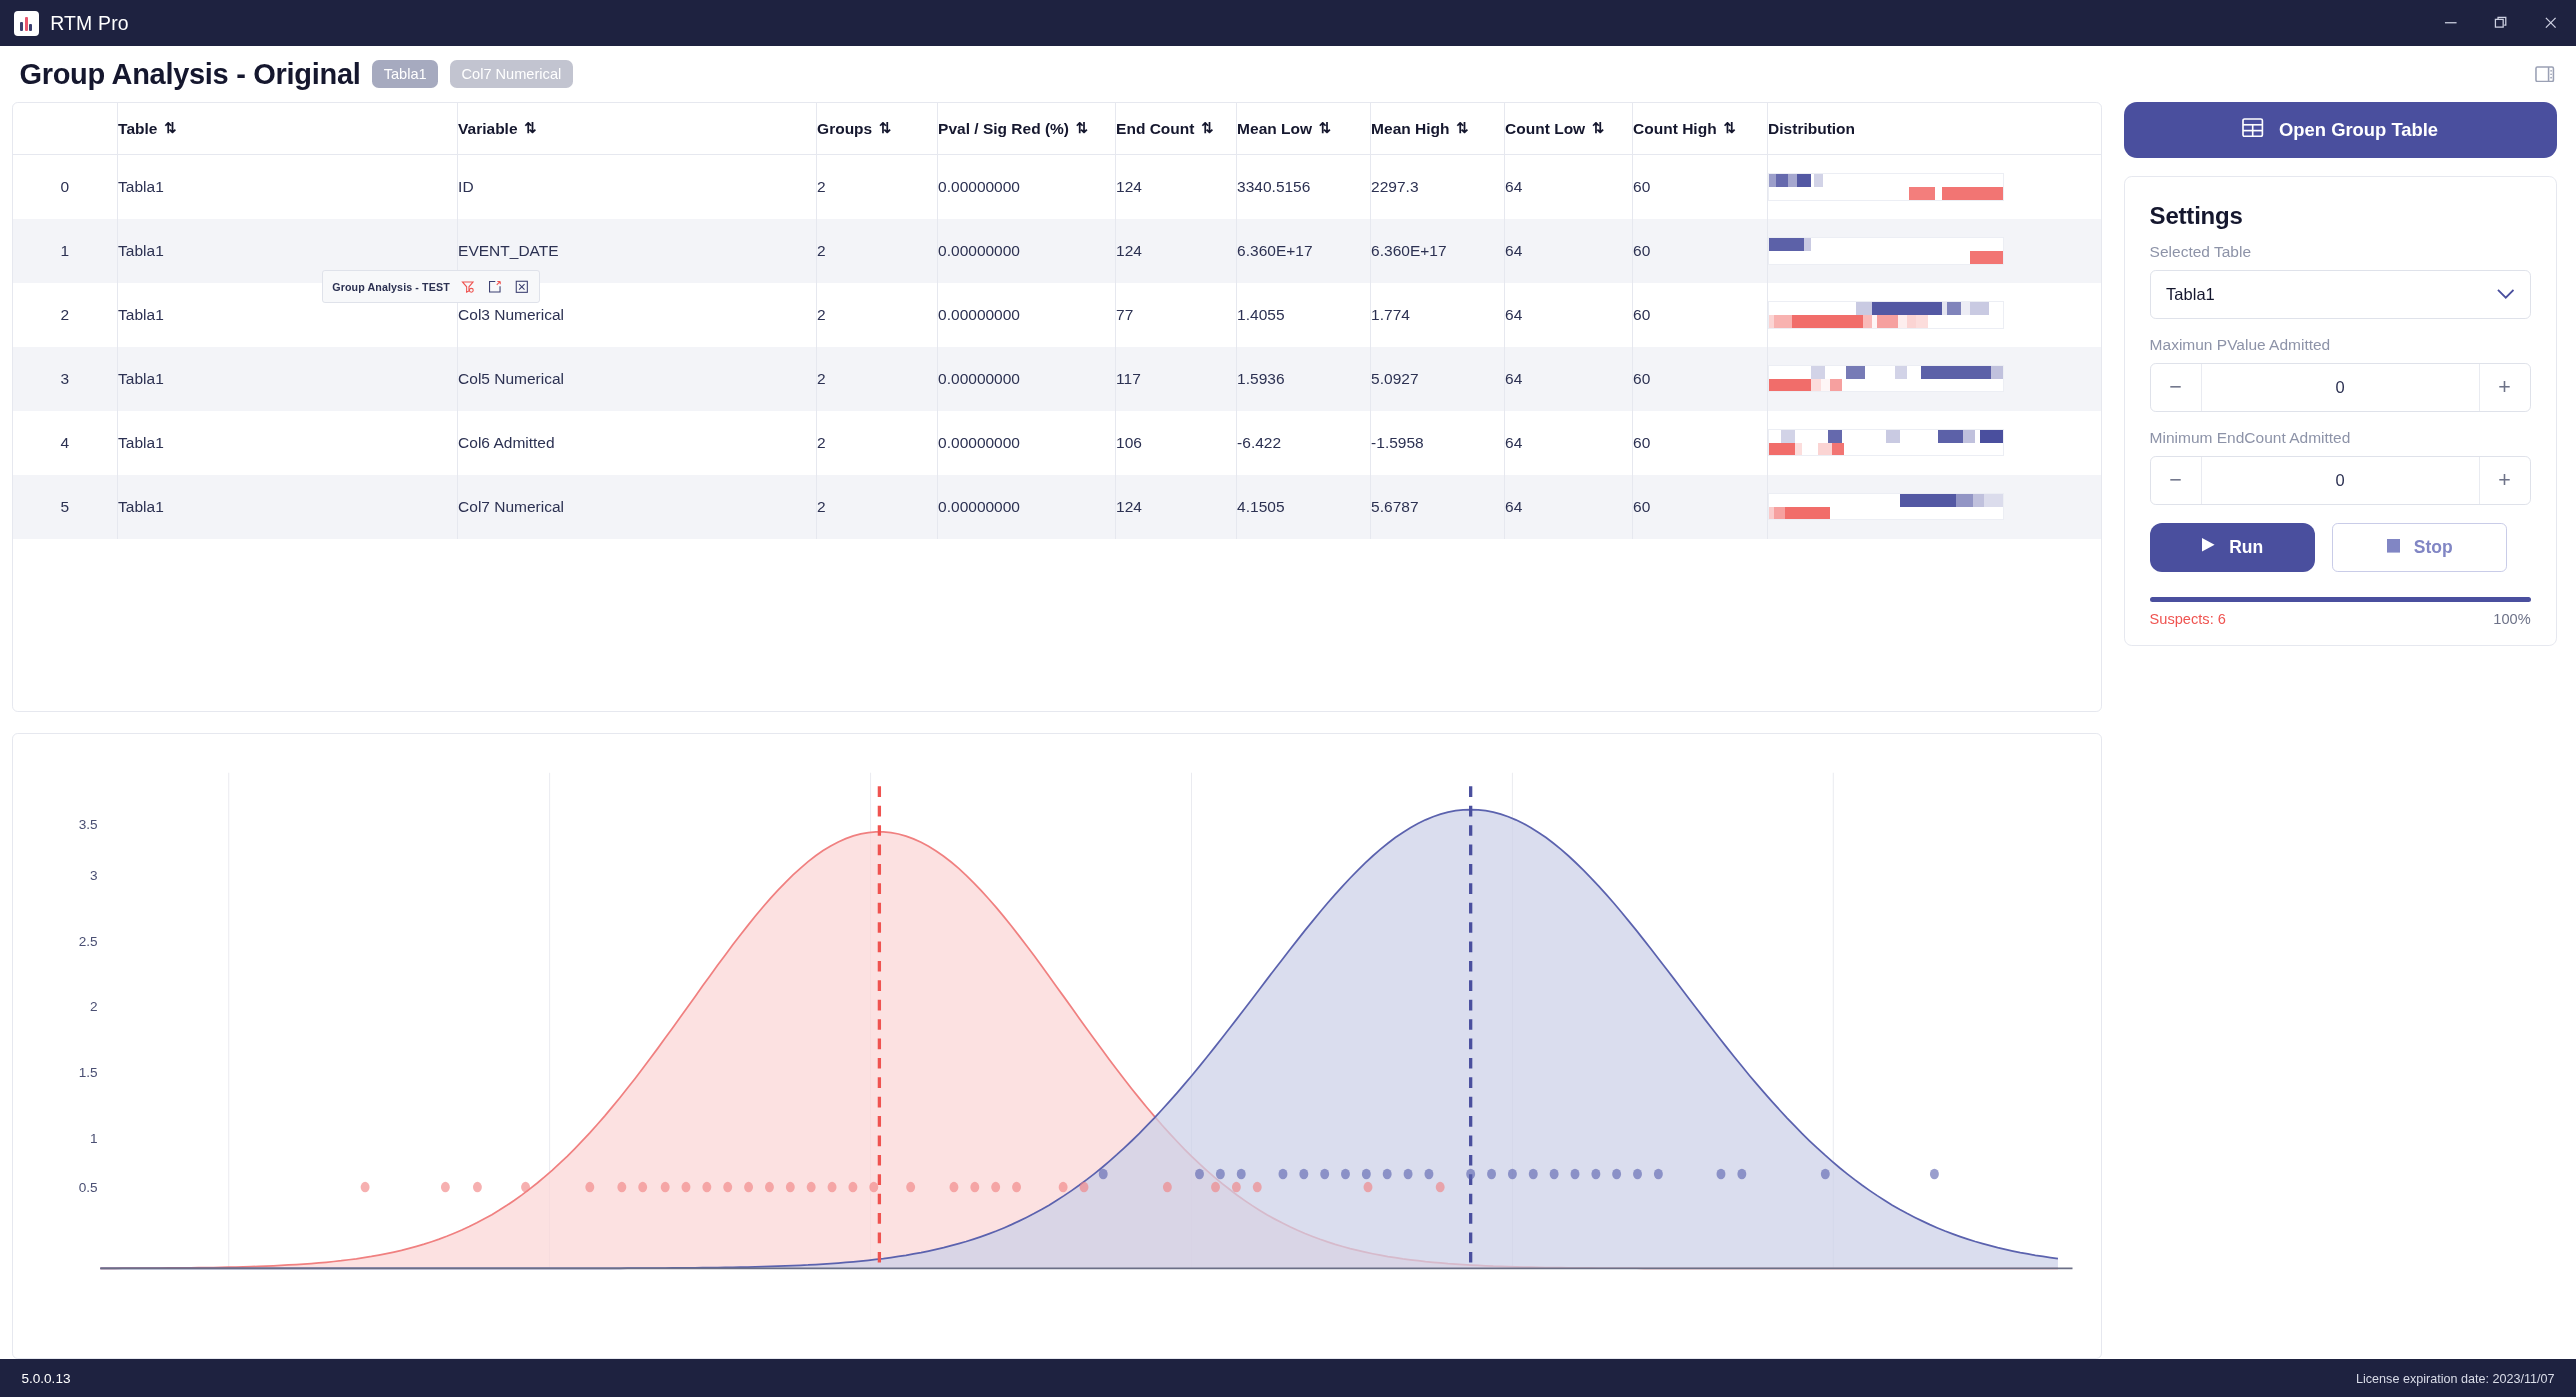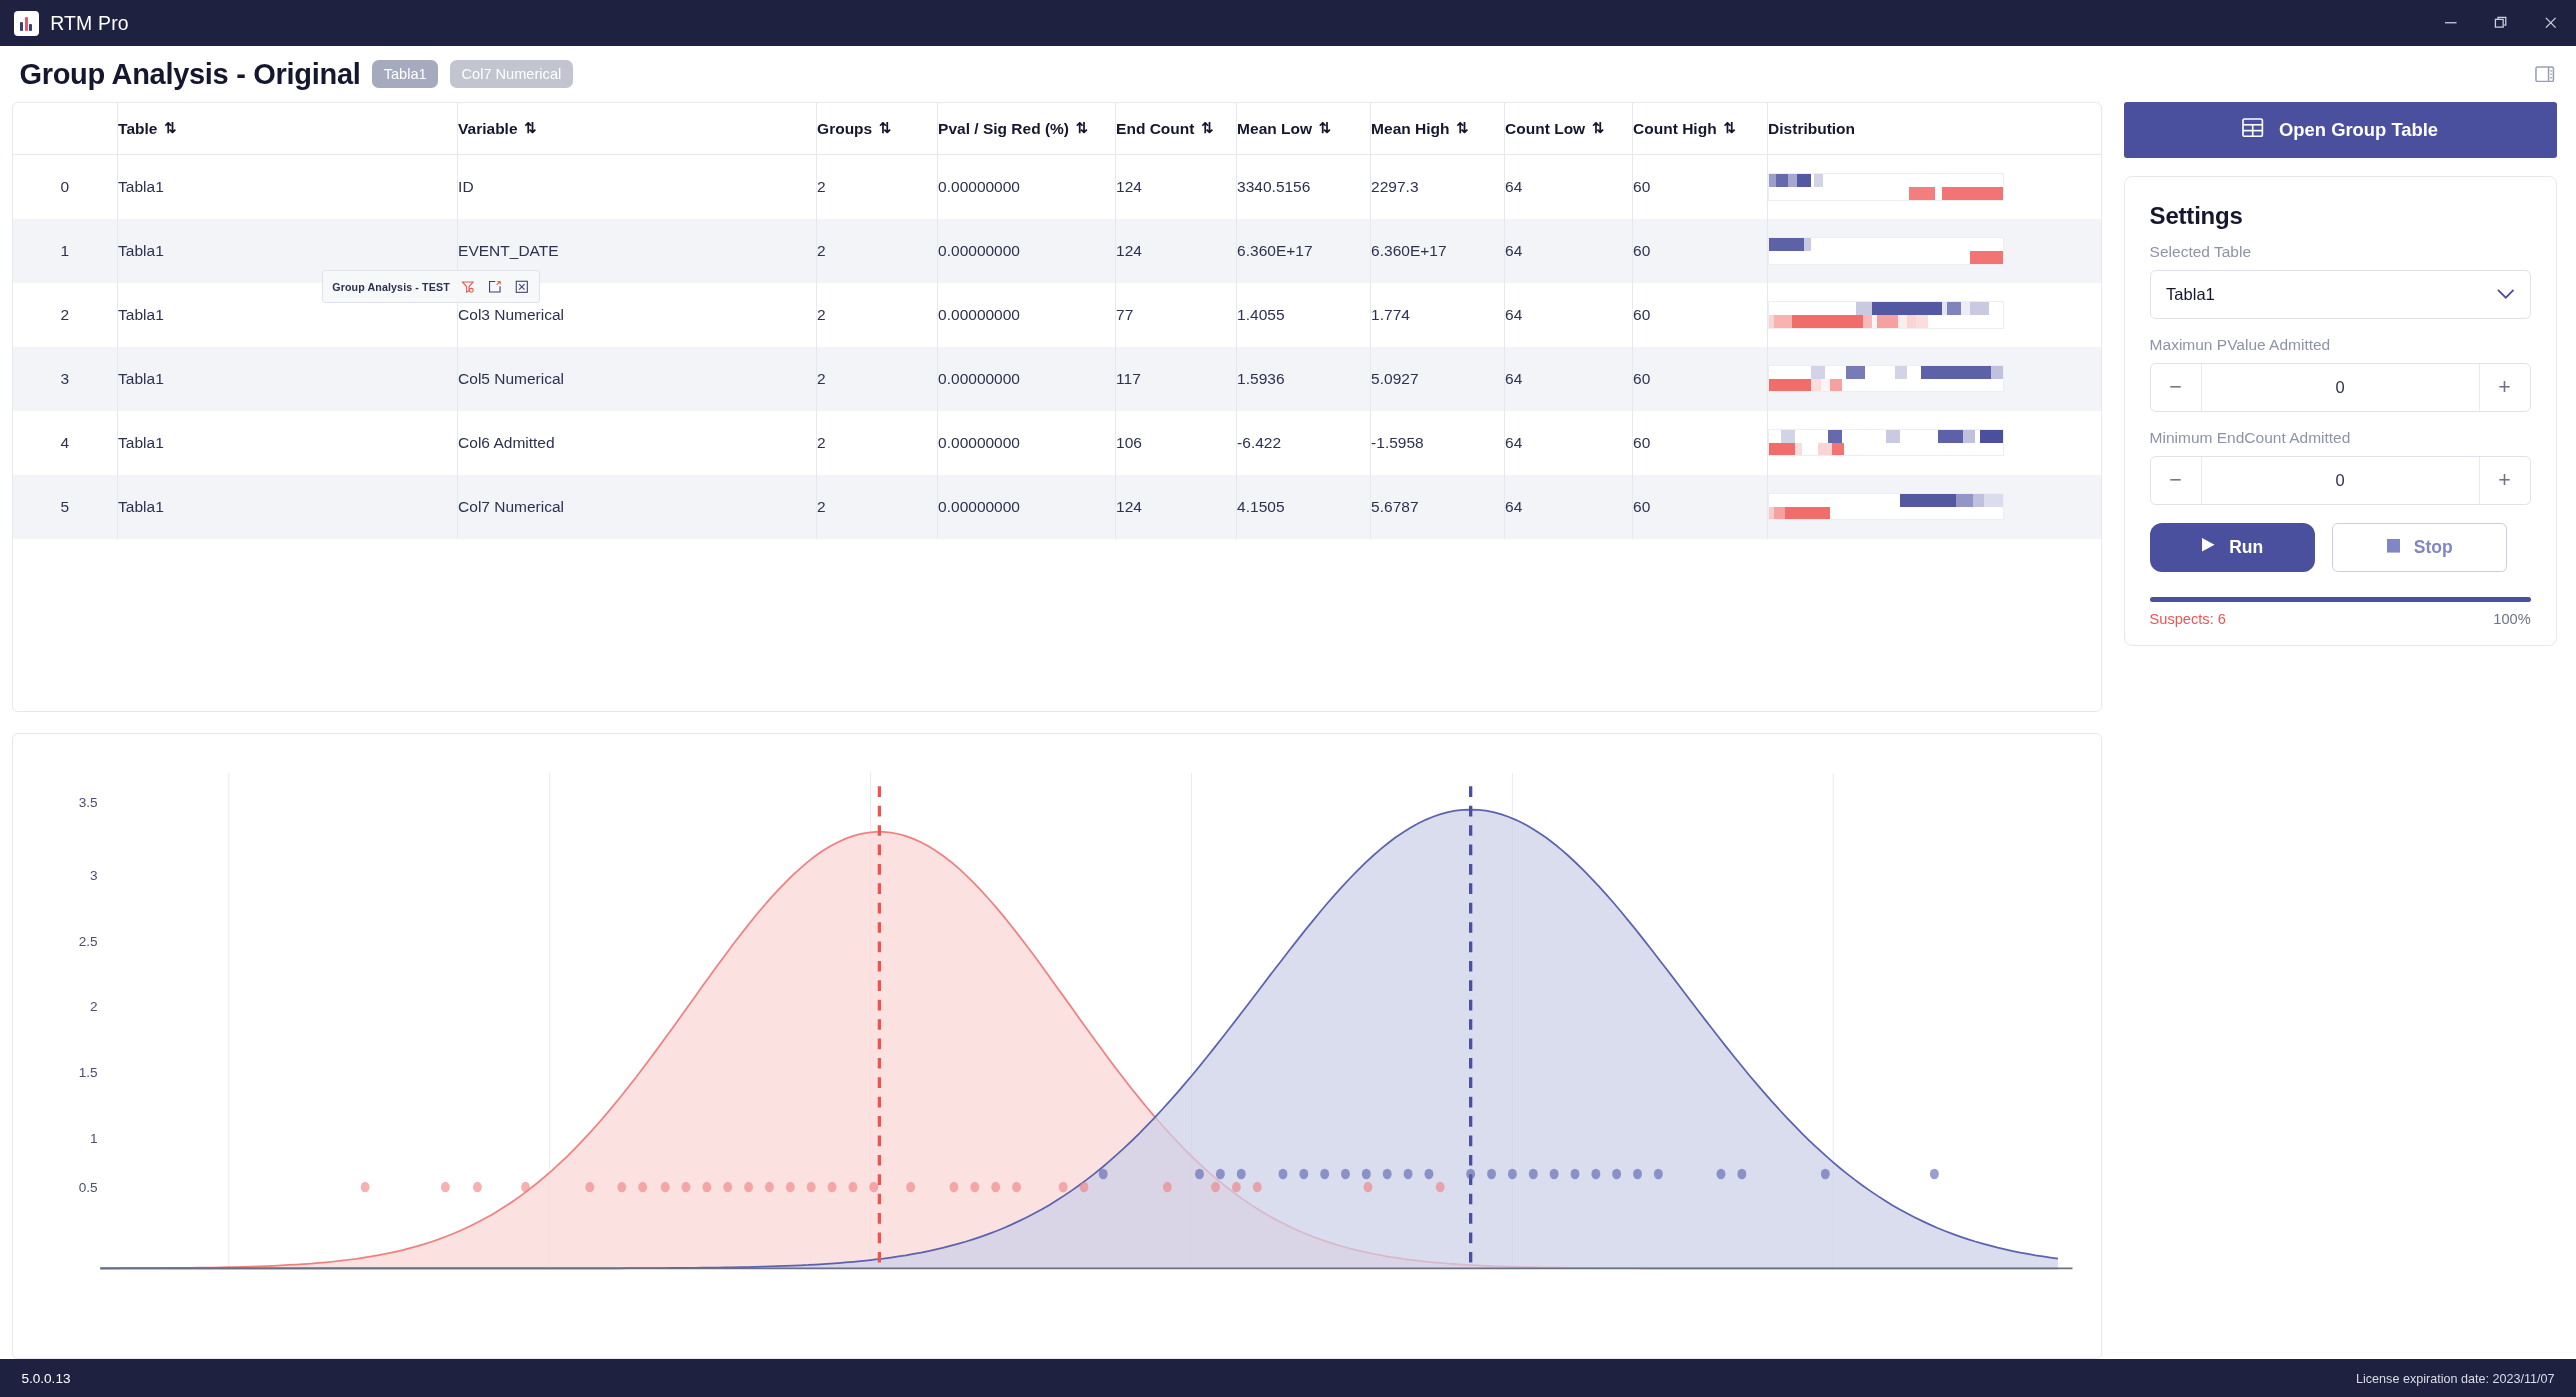--- a/index.html
+++ b/index.html
@@ -149,21 +149,21 @@
   .axis-title {
     position:absolute; bottom:21.4px; left:0; right:0; text-align:center;
     font-size:13.6px; color:#2c3152;
   }
 
   
   .open-table-btn {
     height: 56px;
     background: #4a4f9e;
     color:#ffffff;
-    border-radius: 3px;
+    border-radius: 13px;
     display:flex; align-items:center; justify-content:center; gap: 15.5px;
     font-size: 18.4px; font-weight: 700;
     border: none; cursor: pointer;
     font-family: inherit;
   }
   .settings-card {
     border: 1px solid #e6e8ef;
     border-radius: 7.8px;
     background:#ffffff;
     padding: 25px 25px 29px;
@@ -630,21 +630,21 @@
             <ellipse cx="1979.7" cy="453.7" rx="4.6" ry="5.4" fill="#5b62ae" fill-opacity="0.62"></ellipse>
             <line x1="90" y1="551" x2="2122" y2="551" stroke="#6b6f86" stroke-width="1.6"></line>
           </svg>
         <div class="ylabels" id="ylabels">
             <div class="ylabel" style="top: 453px;">0.5</div>
             <div class="ylabel" style="top: 404px;">1</div>
             <div class="ylabel" style="top: 338px;">1.5</div>
             <div class="ylabel" style="top: 272px;">2</div>
             <div class="ylabel" style="top: 207px;">2.5</div>
             <div class="ylabel" style="top: 141px;">3</div>
-            <div class="ylabel" style="top: 68px;">3.5</div>
+            <div class="ylabel" style="top: 90px;">3.5</div>
           </div>
         <div class="xlabels" id="xlabels"></div>
       </div>
     </div>
   </div>
 
   <div class="right-col">
     <button class="open-table-btn">
       <span>
         <svg width="21.4" height="19.4" viewBox="0 0 22 20">

